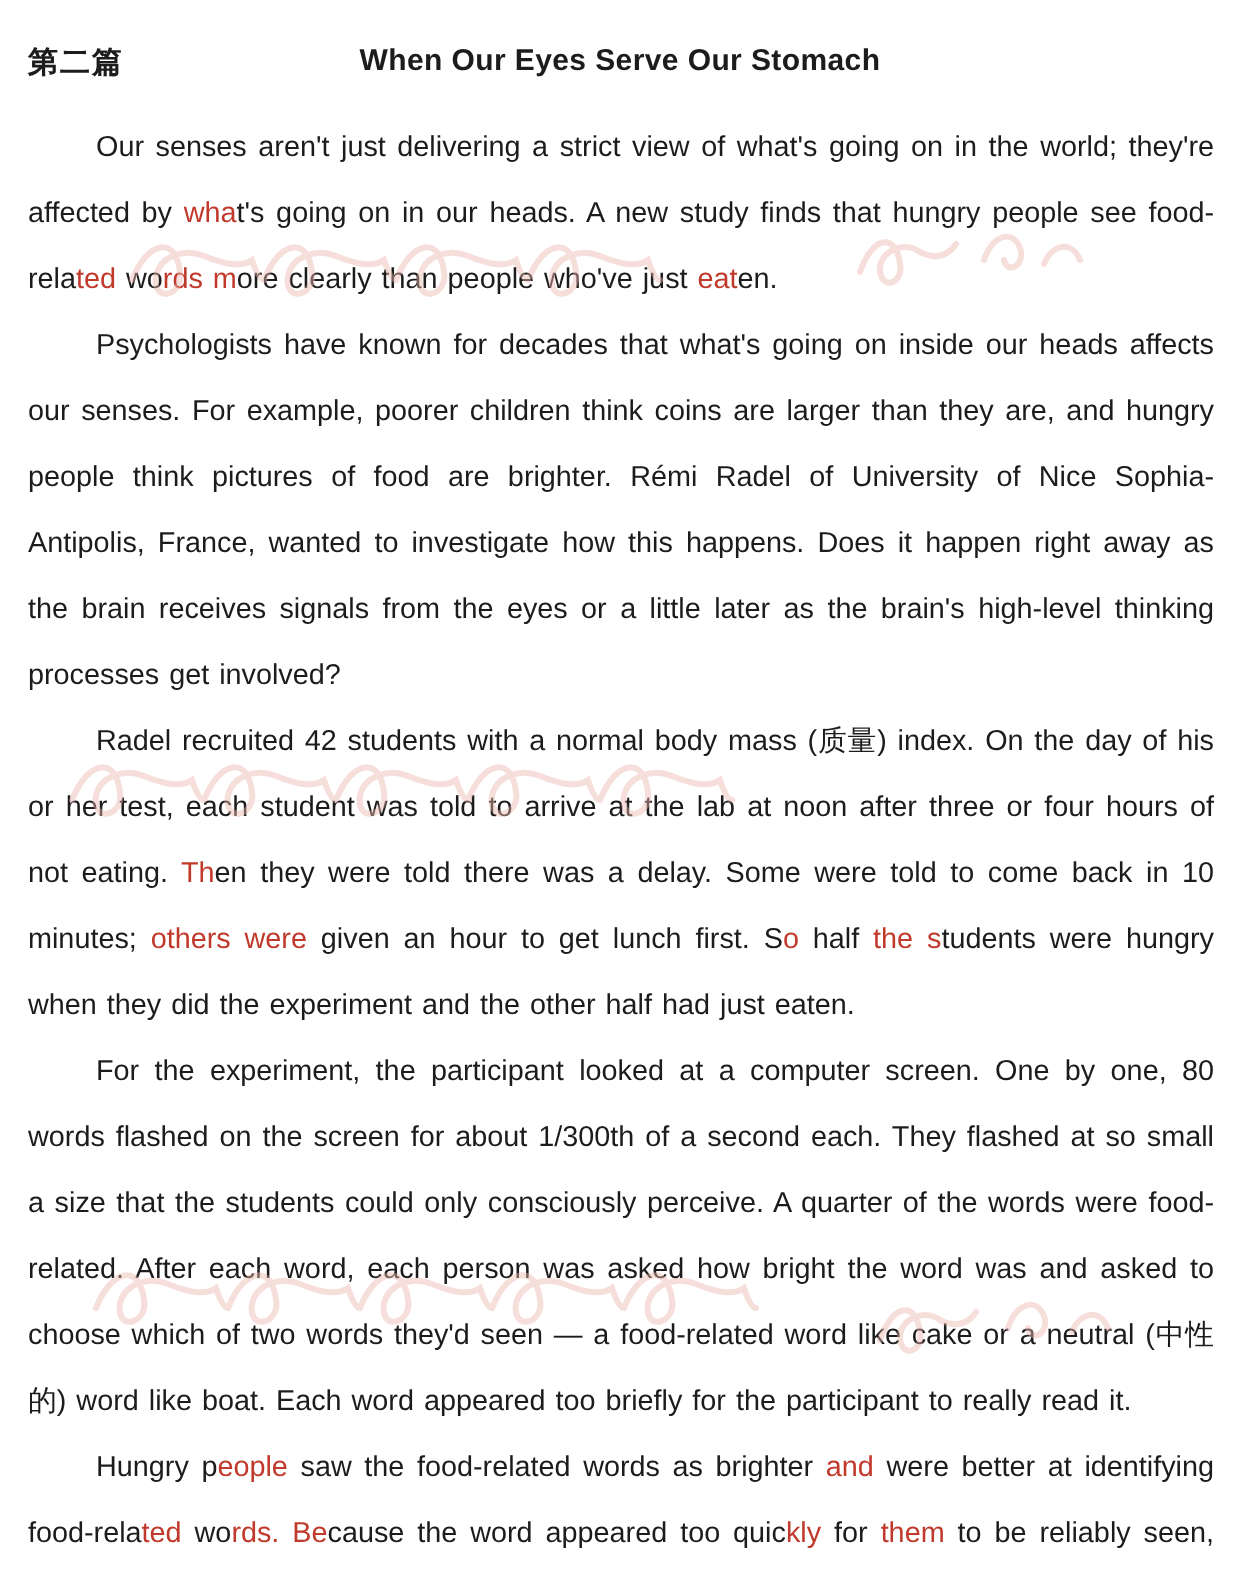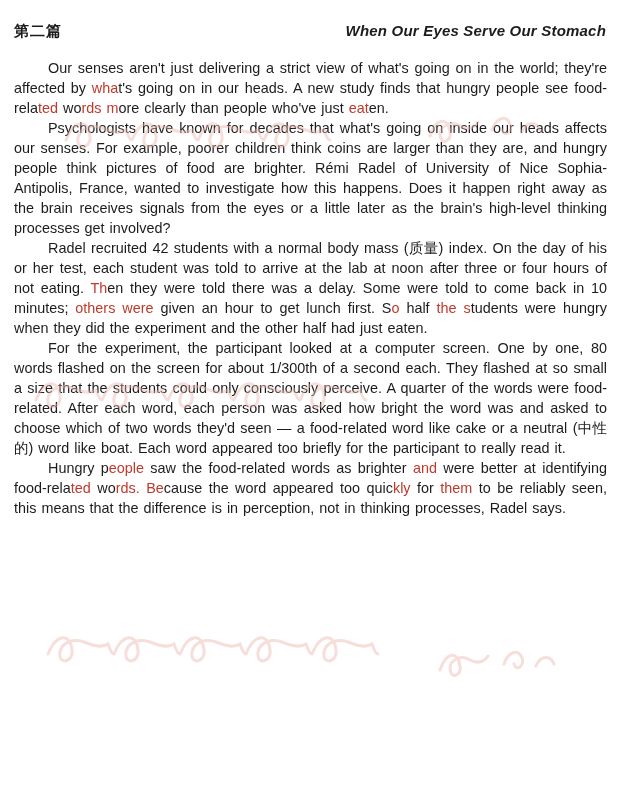--- a/index.html
+++ b/index.html
@@ -21,38 +21,37 @@
   }
   .passage-tag {
     position: absolute;
     left: 0;
     top: 0;
     font-size: 15px;
     font-weight: bold;
     letter-spacing: 1px;
   }
   .passage-title {
-    text-align: right;
+    text-align: center;
     font-size: 15px;
     font-weight: bold;
     letter-spacing: 0.2px;
-    font-style: italic;
   }
   .article {
     position: absolute;
     top: 58px;
     left: 14px;
     width: 593px;
   }
   .article p {
     margin: 0;
     text-align: justify;
     text-indent: 34px;
     font-size: 14.4px;
-    line-height: 20px;
+    line-height: 33px;
     word-spacing: 1px;
   }
   .article span.red { color: var(--red, #c0392b); }
   .watermark-layer {
     position: absolute;
     top: 0; left: 0;
     width: 620px; height: 793px;
     pointer-events: none;
     z-index: 2;
   }

